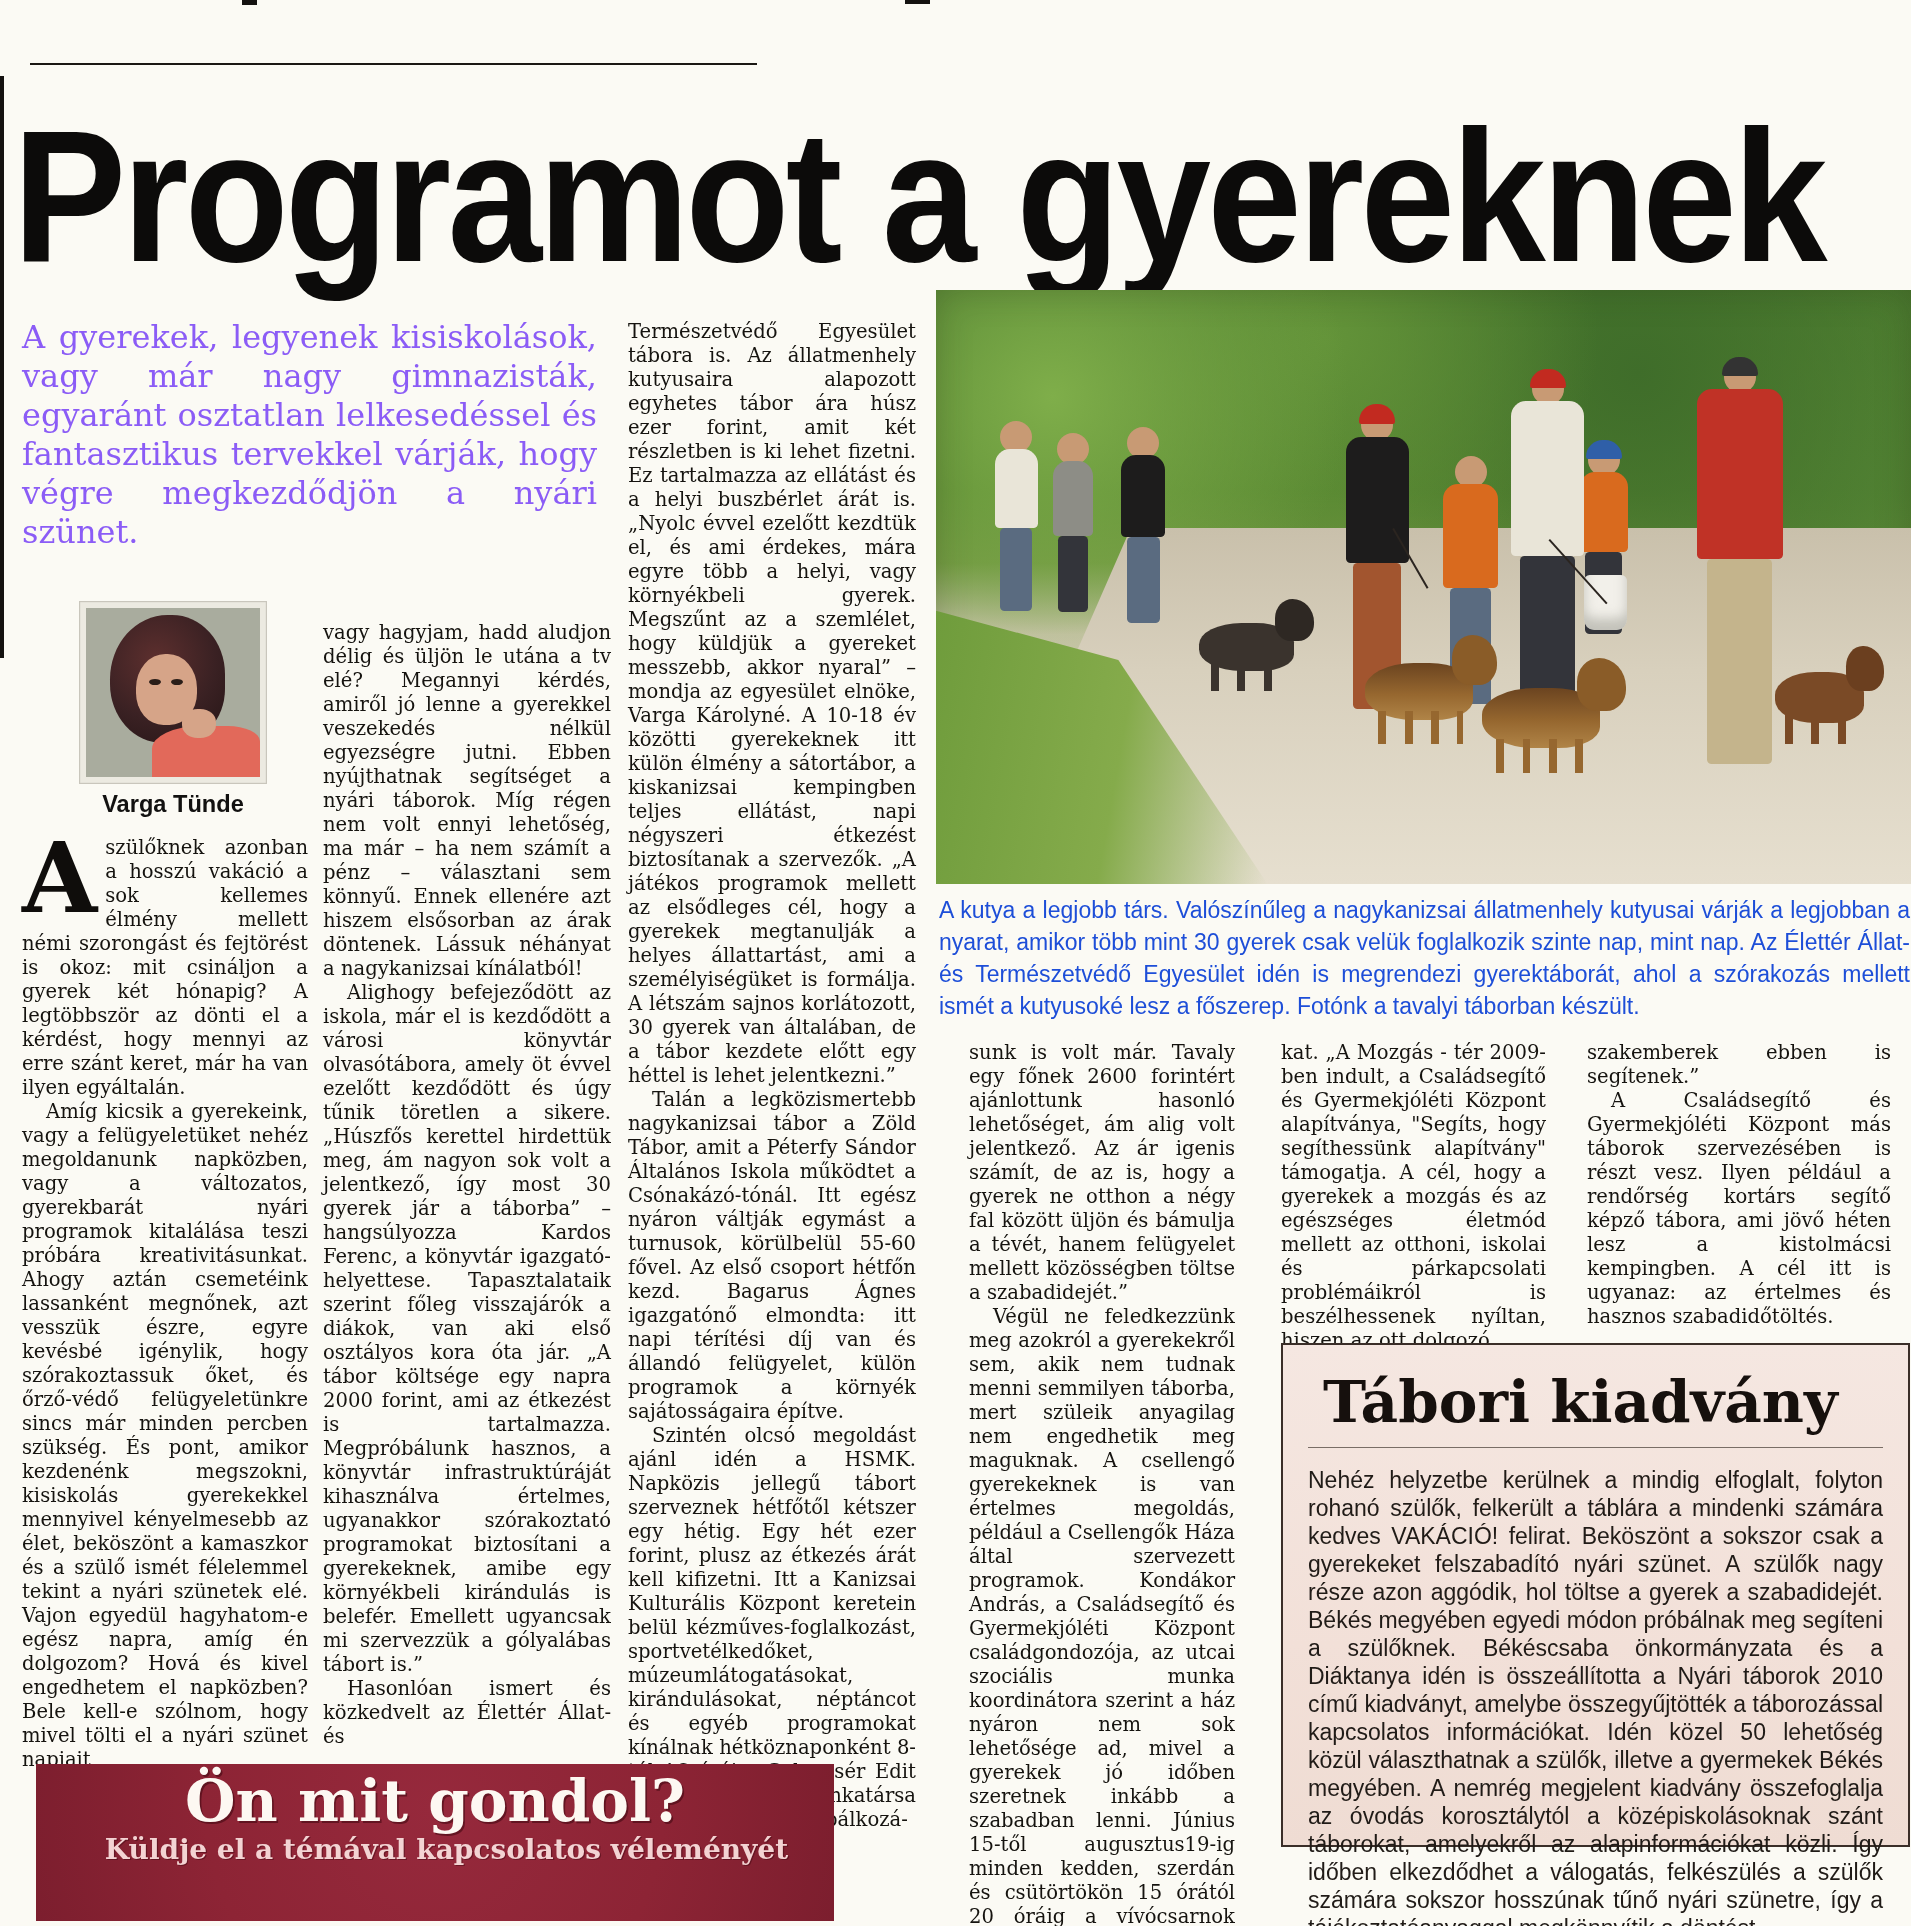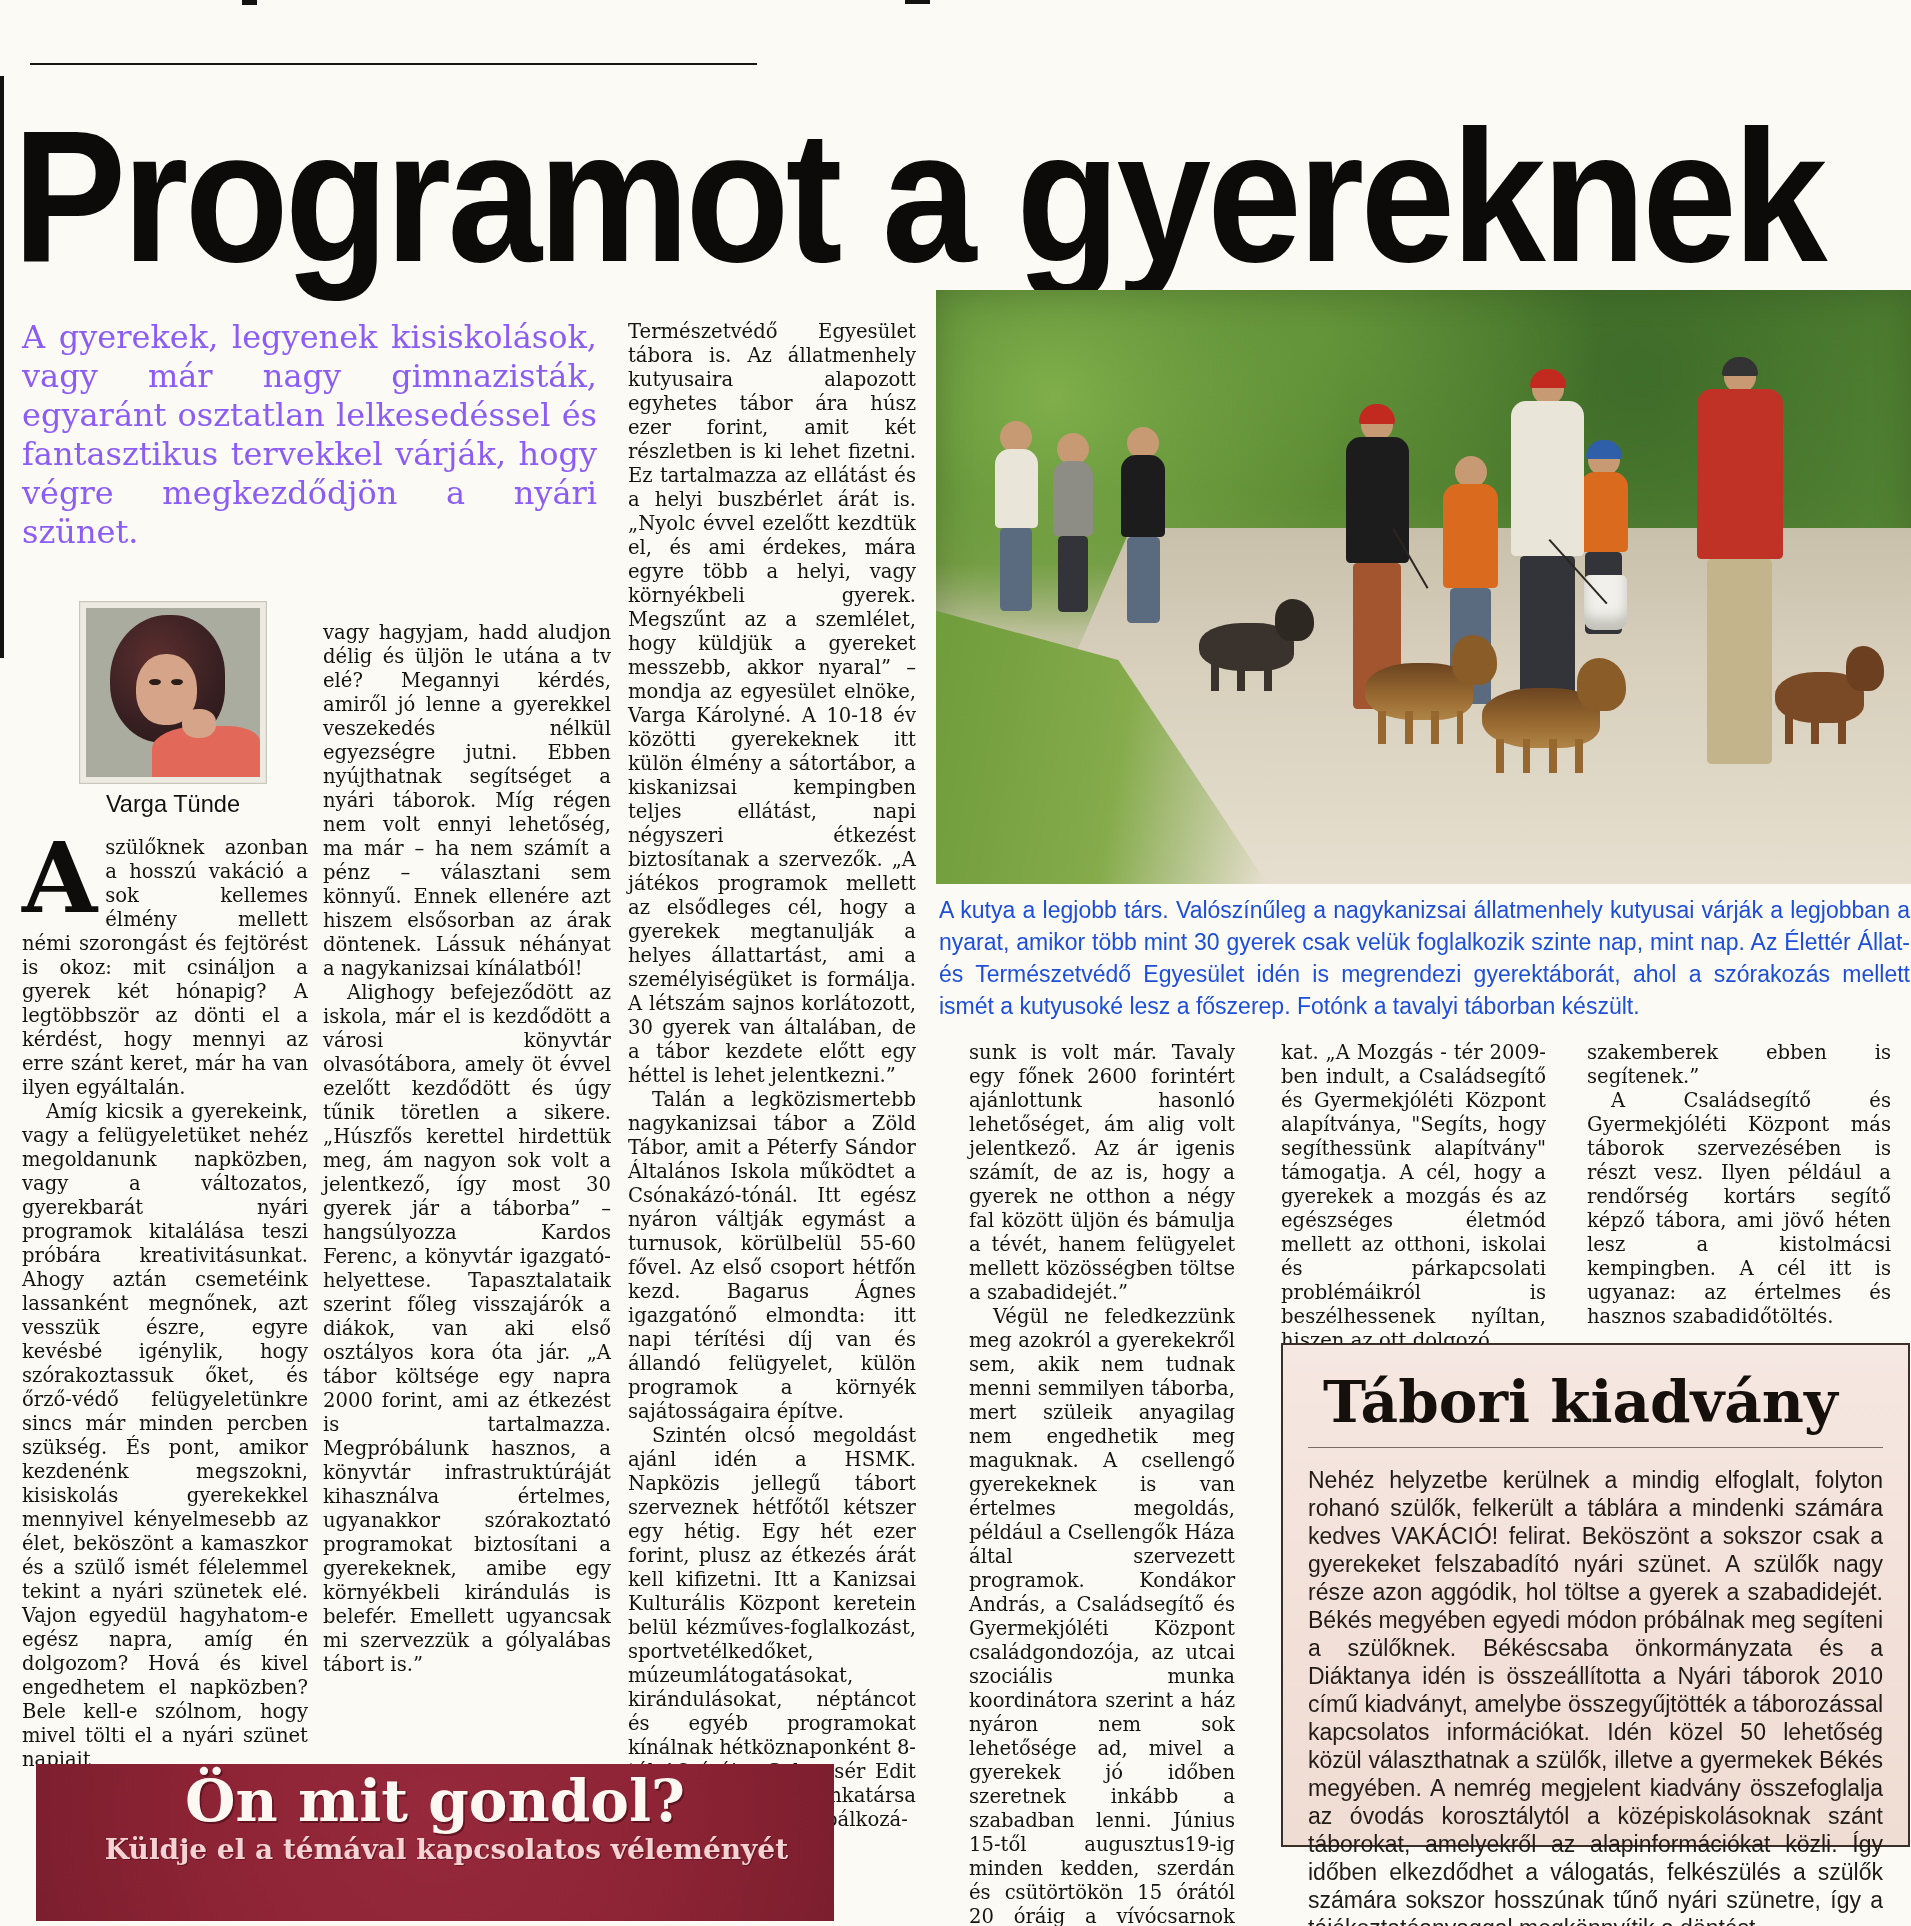--- a/index.html
+++ b/index.html
@@ -50,21 +50,21 @@
     background:radial-gradient(circle at 40% 35%,#5d2f2e 0%,#3a2123 55%,#241415 100%);
     border-radius:50% 46% 42% 46%;}
   .vt-face{position:absolute;left:29%;top:27%;width:35%;height:42%;background:#d6a488;border-radius:48% 48% 45% 45%;}
   .vt-eye{position:absolute;width:7%;height:3.5%;background:#2a1d18;border-radius:50%;}
   .vt-eye.l{left:36%;top:42%;}
   .vt-eye.r{left:49%;top:42%;}
   .vt-shirt{position:absolute;right:0;bottom:0;width:62%;height:30%;background:#e2695a;border-radius:45% 30% 0 0;}
   .vt-hand{position:absolute;left:55%;top:60%;width:20%;height:17%;background:#d6a488;border-radius:45%;}
   .author-name{
     position:absolute;left:86px;top:791px;width:174px;text-align:center;
-    font-family:"Liberation Sans",sans-serif;font-weight:400;font-size:23.6px;color:#121110;
+    font-family:"Liberation Sans",sans-serif;font-weight:700;font-size:23.6px;color:#121110;
   }
 
   
   .col{position:absolute;font-size:19.6px;line-height:24px;text-align:justify;color:#15130f;hyphens:auto;}
   .col p{margin:0;}
   .col p.indent{text-indent:24px;}
   .col1{left:22px;top:836px;width:286px;}
   .col2{left:323px;top:621px;width:288px;}
   .col3{left:628px;top:320px;width:288px;}
   .col4{left:969px;top:1041px;width:266px;}
@@ -179,20 +179,21 @@
   <div class="author-name">Varga Tünde</div>
 
   <div class="col col1">
     <p><span class="dropcap">A</span><span>szülőknek azonban a hosszú vakáció a sok kellemes élmény mellett némi szorongást és fejtörést is okoz: mit csináljon a gyerek két hónapig? A legtöbbször az dönti el a kérdést, hogy mennyi az erre szánt keret, már ha van ilyen egyáltalán.</span></p>
     <p class="indent">Amíg kicsik a gyerekeink, vagy a felügyeletüket nehéz megoldanunk napközben, vagy a változatos, gyerekbarát nyári programok kitalálása teszi próbára kreativitásunkat. Ahogy aztán csemetéink lassanként megnőnek, azt vesszük észre, egyre kevésbé igénylik, hogy szórakoztassuk őket, és őrző-védő felügyeletünkre sincs már minden percben szükség. És pont, amikor kezdenénk megszokni, kisiskolás gyerekekkel mennyivel kényelmesebb az élet, beköszönt a kamaszkor és a szülő ismét félelemmel tekint a nyári szünetek elé. Vajon egyedül hagyhatom-e egész napra, amíg én dolgozom? Hová és kivel engedhetem el napközben? Bele kell-e szólnom, hogy mivel tölti el a nyári szünet napjait,</p>
   </div>
 
   <div class="col col2">
     <p>vagy hagyjam, hadd aludjon délig és üljön le utána a tv elé? Megannyi kérdés, amiről jó lenne a gyerekkel veszekedés nélkül egyezségre jutni. Ebben nyújthatnak segítséget a nyári táborok. Míg régen nem volt ennyi lehetőség, ma már – ha nem számít a pénz – választani sem könnyű. Ennek ellenére azt hiszem elsősorban az árak döntenek. Lássuk néhányat a nagykanizsai kínálatból!</p>
     <p class="indent">Alighogy befejeződött az iskola, már el is kezdődött a városi könyvtár olvasótábora, amely öt évvel ezelőtt kezdődött és úgy tűnik töretlen a sikere. „Húszfős kerettel hirdettük meg, ám nagyon sok volt a jelentkező, így most 30 gyerek jár a táborba” – hangsúlyozza Kardos Ferenc, a könyvtár igazgató-helyettese. Tapasztalataik szerint főleg visszajárók a diákok, van aki első osztályos kora óta jár. „A tábor költsége egy napra 2000 forint, ami az étkezést is tartalmazza. Megpróbálunk hasznos, a könyvtár infrastruktúráját kihasználva értelmes, ugyanakkor szórakoztató programokat biztosítani a gyerekeknek, amibe egy környékbeli kirándulás is belefér. Emellett ugyancsak mi szervezzük a gólyalábas tábort is.”</p>
+    <p class="indent">Hasonlóan ismert és közkedvelt az Élettér Állat- és</p>
   </div>
 
   <div class="col col3">
     <p>Természetvédő Egyesület tábora is. Az állatmenhely kutyusaira alapozott egyhetes tábor ára húsz ezer forint, amit két részletben is ki lehet fizetni. Ez tartalmazza az ellátást és a helyi buszbérlet árát is. „Nyolc évvel ezelőtt kezdtük el, és ami érdekes, mára egyre több a helyi, vagy környékbeli gyerek. Megszűnt az a szemlélet, hogy küldjük a gyereket messzebb, akkor nyaral” – mondja az egyesület elnöke, Varga Károlyné. A 10-18 év közötti gyerekeknek itt külön élmény a sátortábor, a kiskanizsai kempingben teljes ellátást, napi négyszeri étkezést biztosítanak a szervezők. „A játékos programok mellett az elsődleges cél, hogy a gyerekek megtanulják a helyes állattartást, ami a személyiségüket is formálja. A létszám sajnos korlátozott, 30 gyerek van általában, de a tábor kezdete előtt egy héttel is lehet jelentkezni.”</p>
     <p class="indent">Talán a legközismertebb nagykanizsai tábor a Zöld Tábor, amit a Péterfy Sándor Általános Iskola működtet a Csónakázó-tónál. Itt egész nyáron váltják egymást a turnusok, körülbelül 55-60 fővel. Az első csoport hétfőn kezd. Bagarus Ágnes igazgatónő elmondta: itt napi térítési díj van és állandó felügyelet, külön programok a környék sajátosságaira építve.</p>
     <p class="indent">Szintén olcsó megoldást ajánl idén a HSMK. Napközis jellegű tábort szerveznek hétfőtől kétszer egy hétig. Egy hét ezer forint, plusz az étkezés árát kell kifizetni. Itt a Kanizsai Kulturális Központ keretein belül kézműves-foglalkozást, sportvetélkedőket, múzeumlátogatásokat, kirándulásokat, néptáncot és egyéb programokat kínálnak hétköznaponként 8-tól 16 óráig. Gelencsér Edit az intézmény munkatársa kiemelte: „Több próbálkozá-</p>
   </div>
 
   <div class="main-photo">
     <div class="photo-path"></div>

